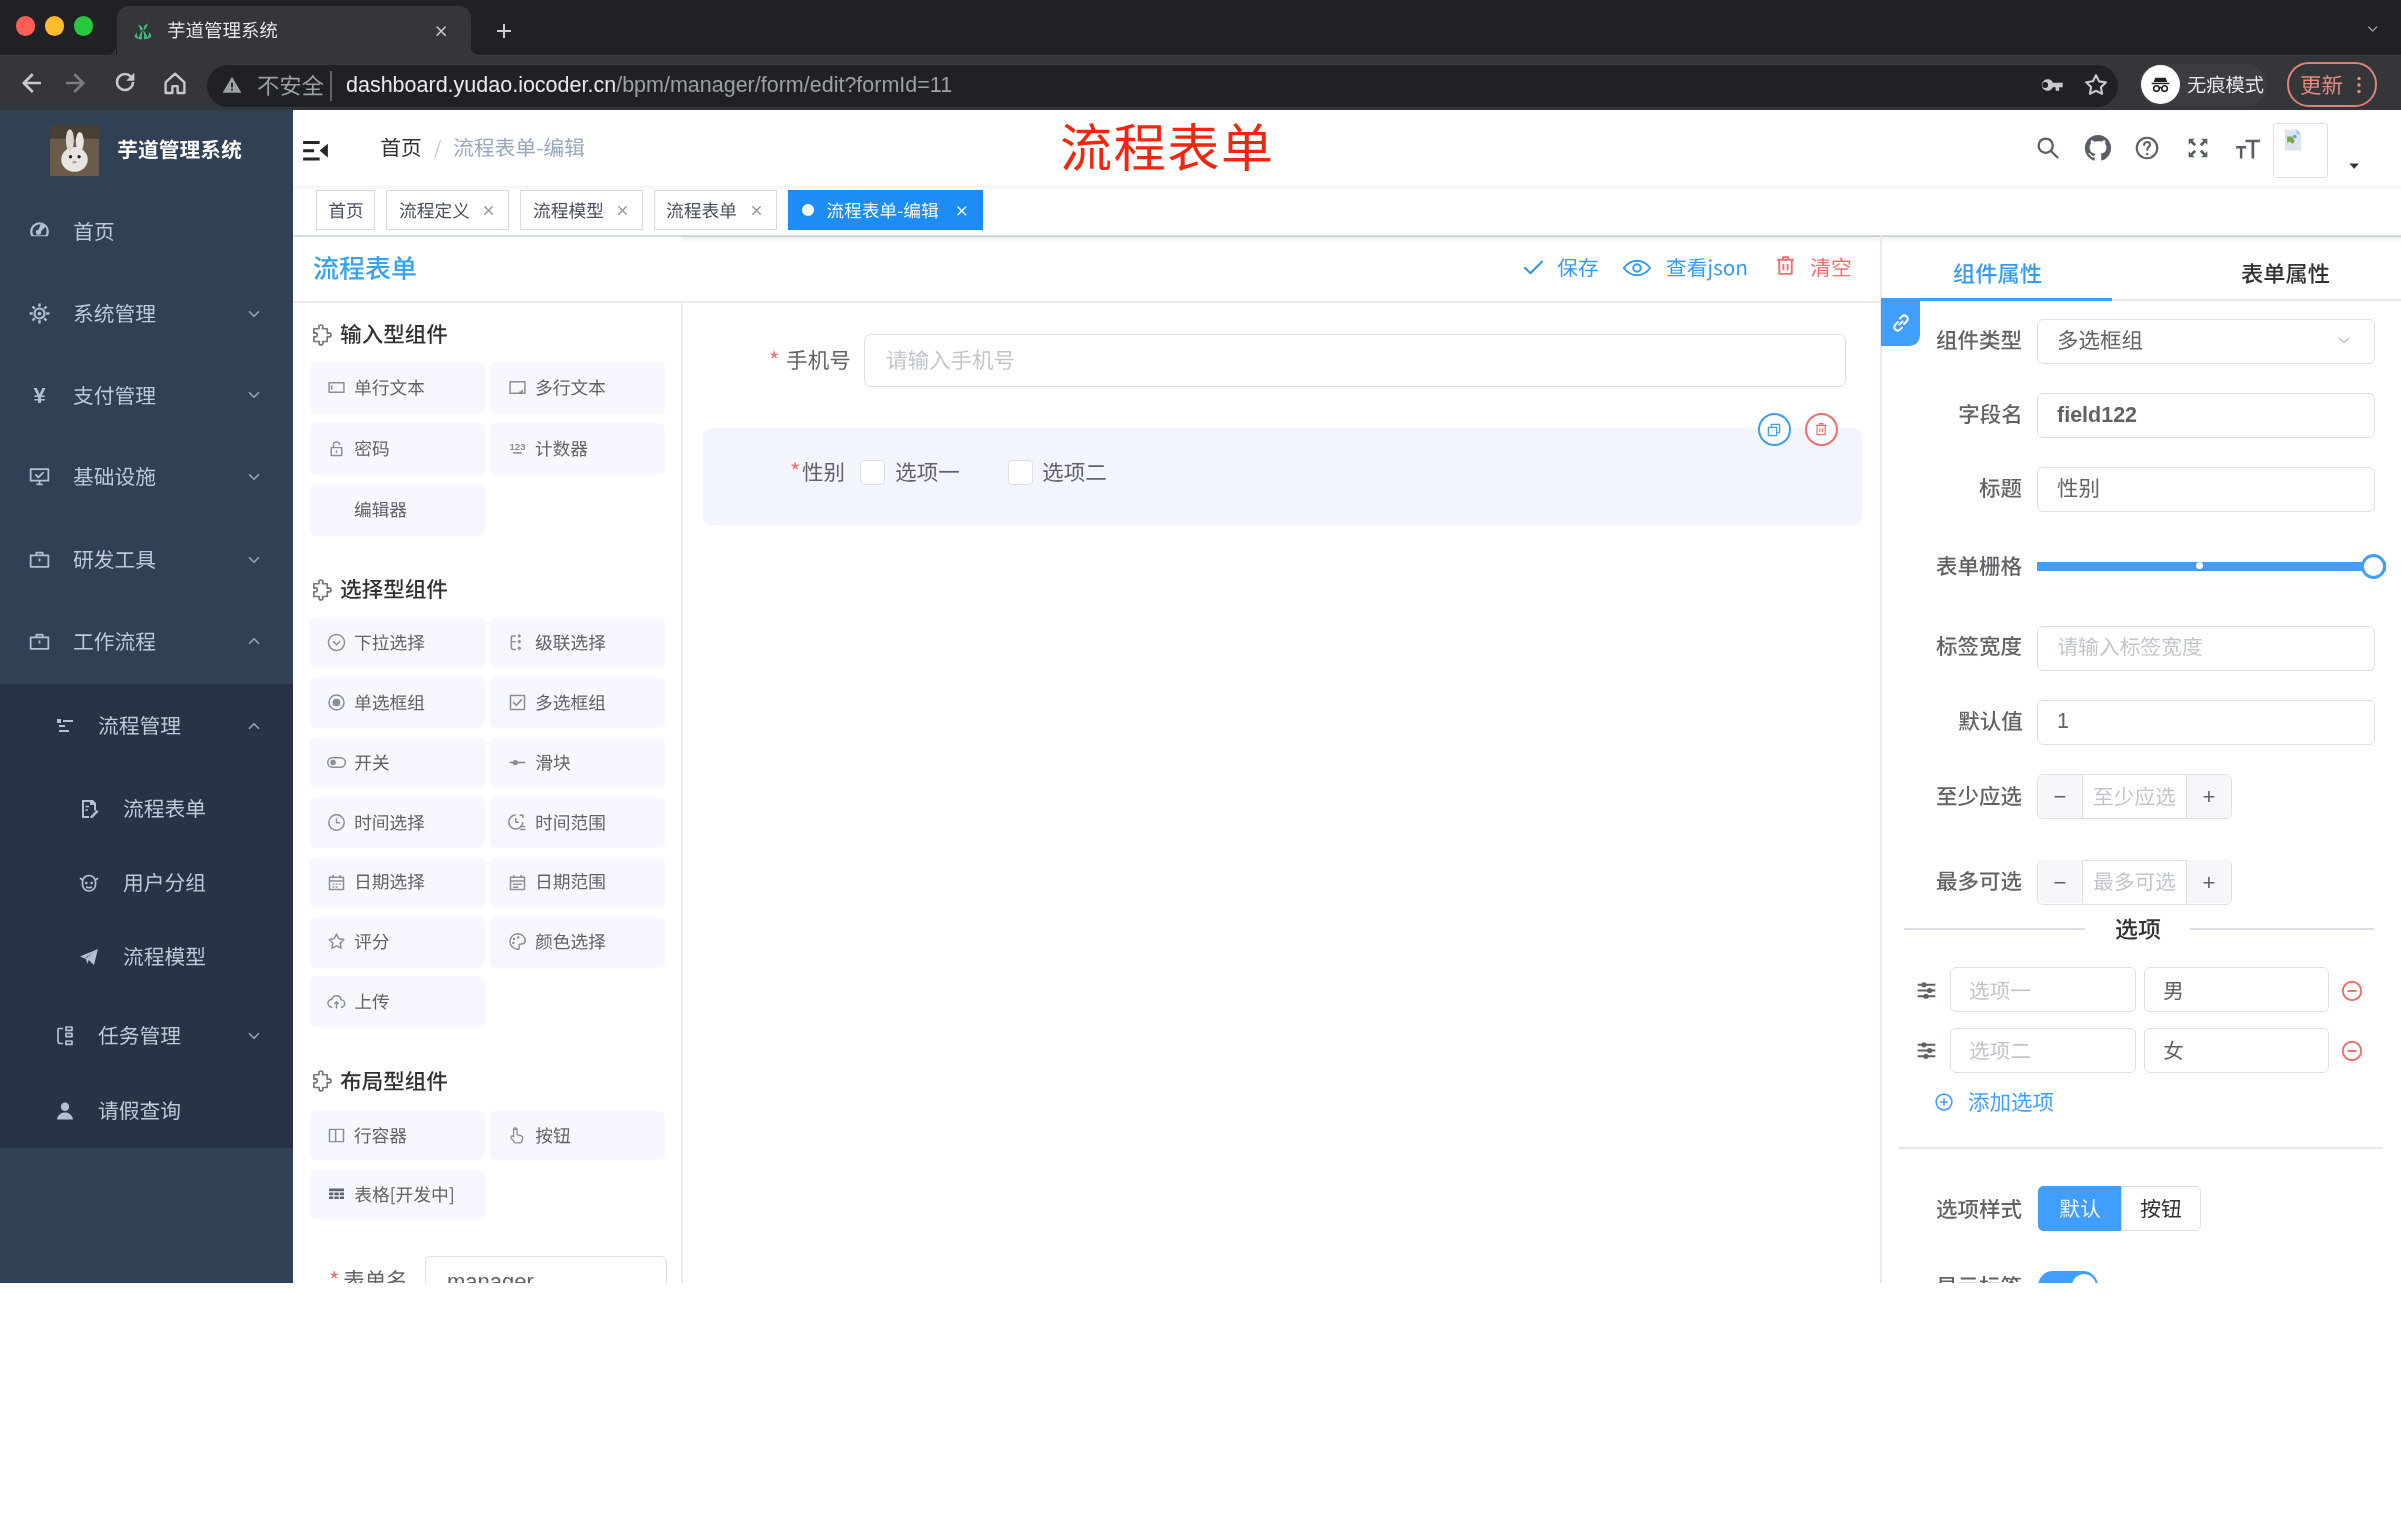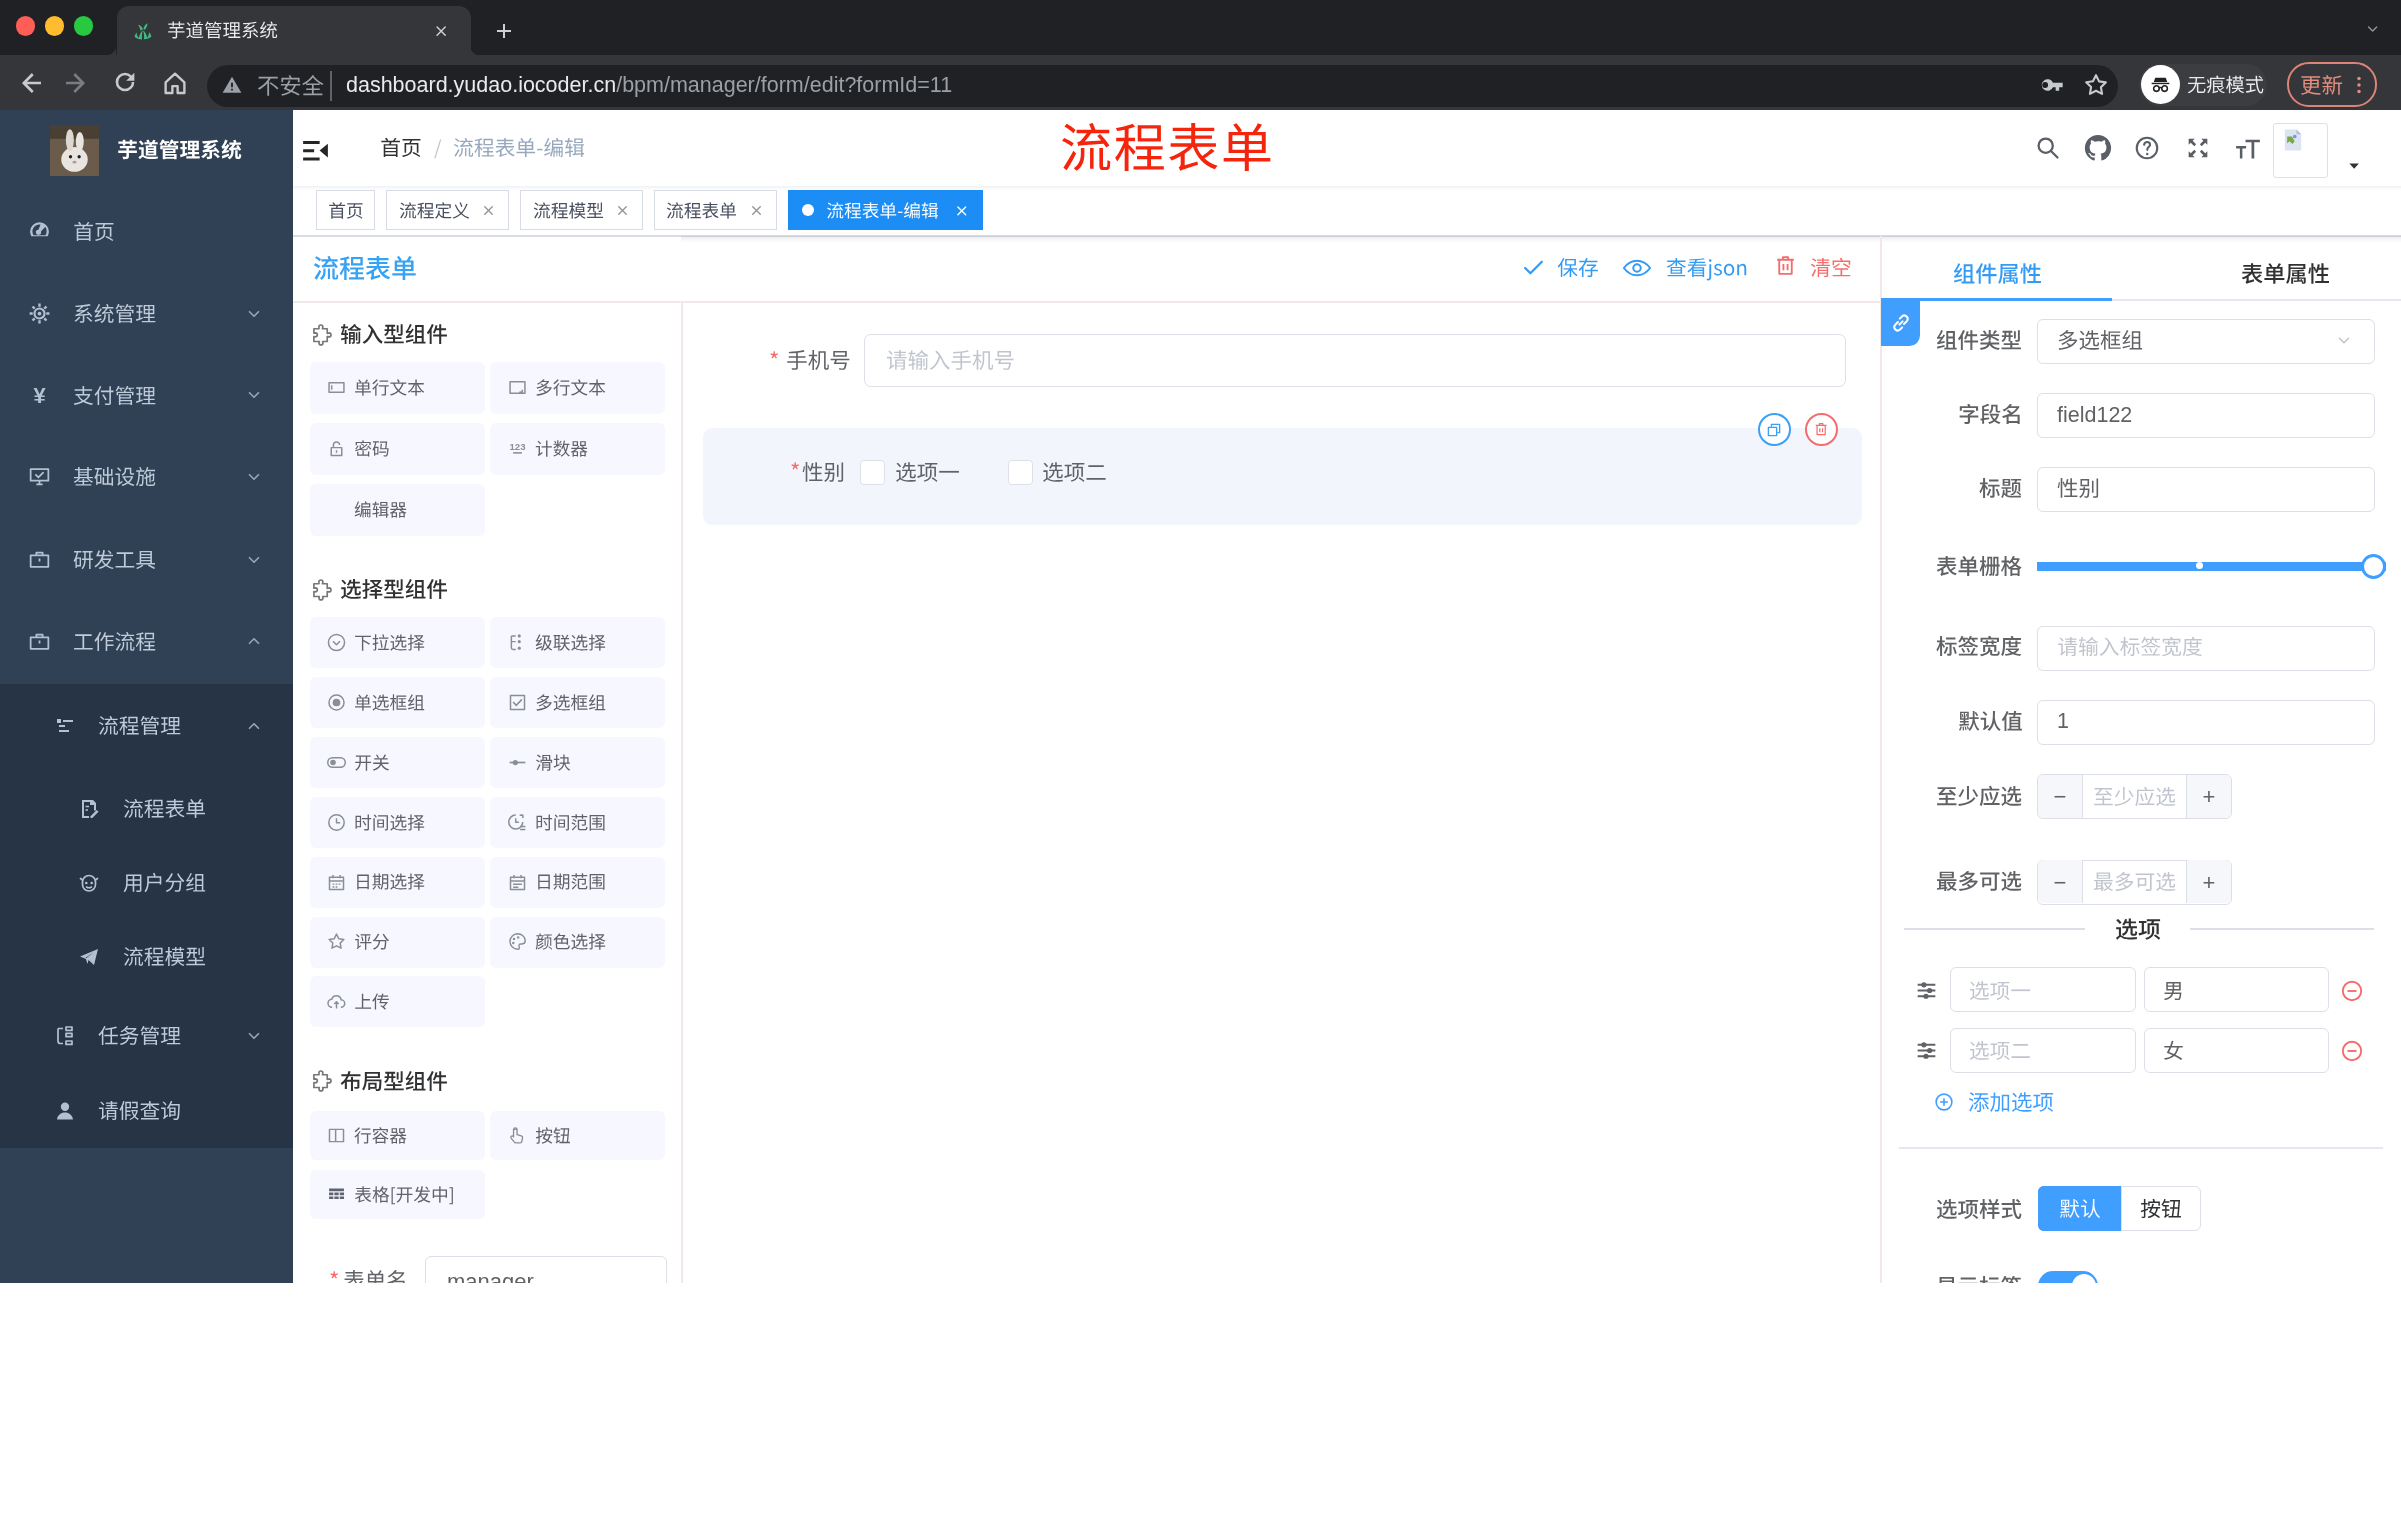--- a/index.html
+++ b/index.html
@@ -1100,21 +1100,21 @@
       <path d="M7 10l5 5 5-5" fill="none" stroke="#c0c4cc" stroke-width="1.6" stroke-linecap="round" stroke-linejoin="round"></path>
     </svg>
     <svg style="position:absolute;left:1958px;top:400px;overflow:visible" width="65" height="28" viewBox="0 0 87 37.6875">
       <g transform="translate(0,29.87) scale(0.029,-0.029)" fill="#606266">
         <use href="#qcI"></use>
         <use href="#qcJ" x="1000.0"></use>
         <use href="#qcK" x="2000.0"></use>
       </g>
     </svg>
     <div style="position:absolute;left:2037px;top:393px;width:338px;height:45px;box-sizing:border-box;background:#fff;border:0.7px solid #dcdfe6;border-radius:6px;"></div>
-    <div style="position:absolute;left:2057px;top:415px;transform:translateY(-50%) ;font-family:'Liberation Sans',sans-serif;font-size:21.5px;color:#606266;font-weight:normal;letter-spacing:0;white-space:nowrap">field122</div>
+    <div style="position:absolute;left:2057px;top:415px;transform:translateY(-50%) ;font-family:'Liberation Sans',sans-serif;font-size:21.5px;color:#606266;font-weight:bold;letter-spacing:0;white-space:nowrap">field122</div>
     <svg style="position:absolute;left:1979px;top:474px;overflow:visible" width="43" height="28" viewBox="0 0 58 37.6875">
       <g transform="translate(0,29.87) scale(0.029,-0.029)" fill="#606266">
         <use href="#qcL"></use>
         <use href="#qcM" x="1000.0"></use>
       </g>
     </svg>
     <div style="position:absolute;left:2037px;top:467px;width:338px;height:45px;box-sizing:border-box;background:#fff;border:0.7px solid #dcdfe6;border-radius:6px;"></div>
     <svg style="position:absolute;left:2057px;top:474px;overflow:visible" width="43" height="28" viewBox="0 0 58 37.6875">
       <g transform="translate(0,29.87) scale(0.029,-0.029)" fill="#606266">
         <use href="#qcA"></use>

